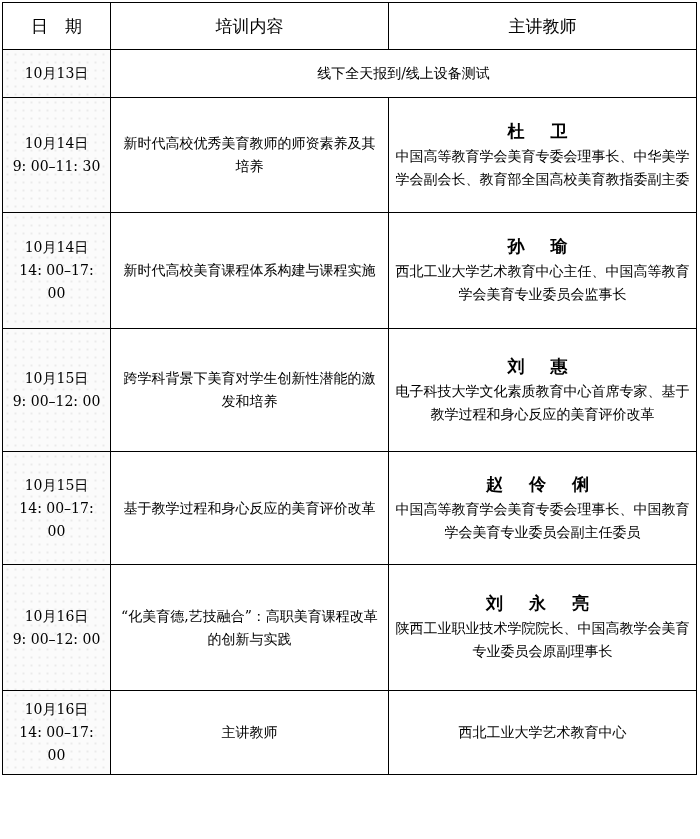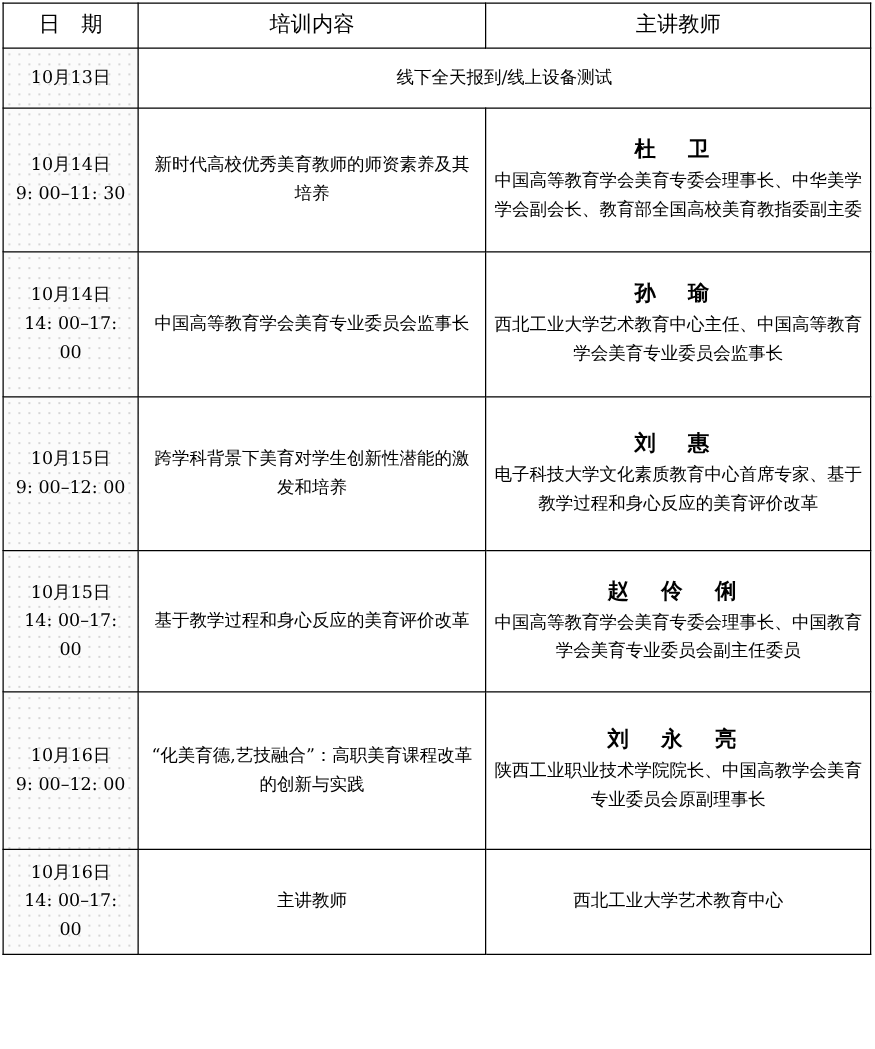--- a/index.html
+++ b/index.html
@@ -25,21 +25,21 @@
     font-weight: normal;
     font-size: 14px;
     background-color: #fbfbfb;
     background-image: radial-gradient(#d6d6d6 0.6px, transparent 0.8px);
     background-size: 8px 8px;
   }
   td.date span { display: block; }
   .teacher-name { display: block; font-weight: bold; font-size: 17px; letter-spacing: 10px; margin-bottom: 2px; }
   .teacher-title { display: block; }
   td.topic { padding: 0 10px; }
-  tr.h-head { height: 36px; }
+  tr.h-head { height: 47px; }
   tr.h-r1 { height: 48px; }
   tr.h-r2 { height: 115px; }
   tr.h-r3 { height: 116px; }
   tr.h-r4 { height: 123px; }
   tr.h-r5 { height: 113px; }
   tr.h-r6 { height: 126px; }
   tr.h-r7 { height: 84px; }
   tr.h-r8 { height: 66px; }
 </style>
 </head>
@@ -75,21 +75,21 @@
       <span class="teacher-name">杜 卫</span>
       <span class="teacher-title">中国高等教育学会美育专委会理事长、中华美学学会副会长、教育部全国高校美育教指委副主委</span>
     </td>
   </tr>
 
   <tr class="h-r3">
     <td class="date">
       <span>10月14日</span>
       <span>14: 00–17: 00</span>
     </td>
-    <td class="topic">中国高等教育学会美育专业委员会监事长</td>
+    <td class="topic">新时代高校美育课程体系构建与课程实施</td>
     <td>
       <span class="teacher-name">孙 瑜</span>
       <span class="teacher-title">西北工业大学艺术教育中心主任、中国高等教育学会美育专业委员会监事长</span>
     </td>
   </tr>
 
   <tr class="h-r4">
     <td class="date">
       <span>10月15日</span>
       <span>9: 00–12: 00</span>

